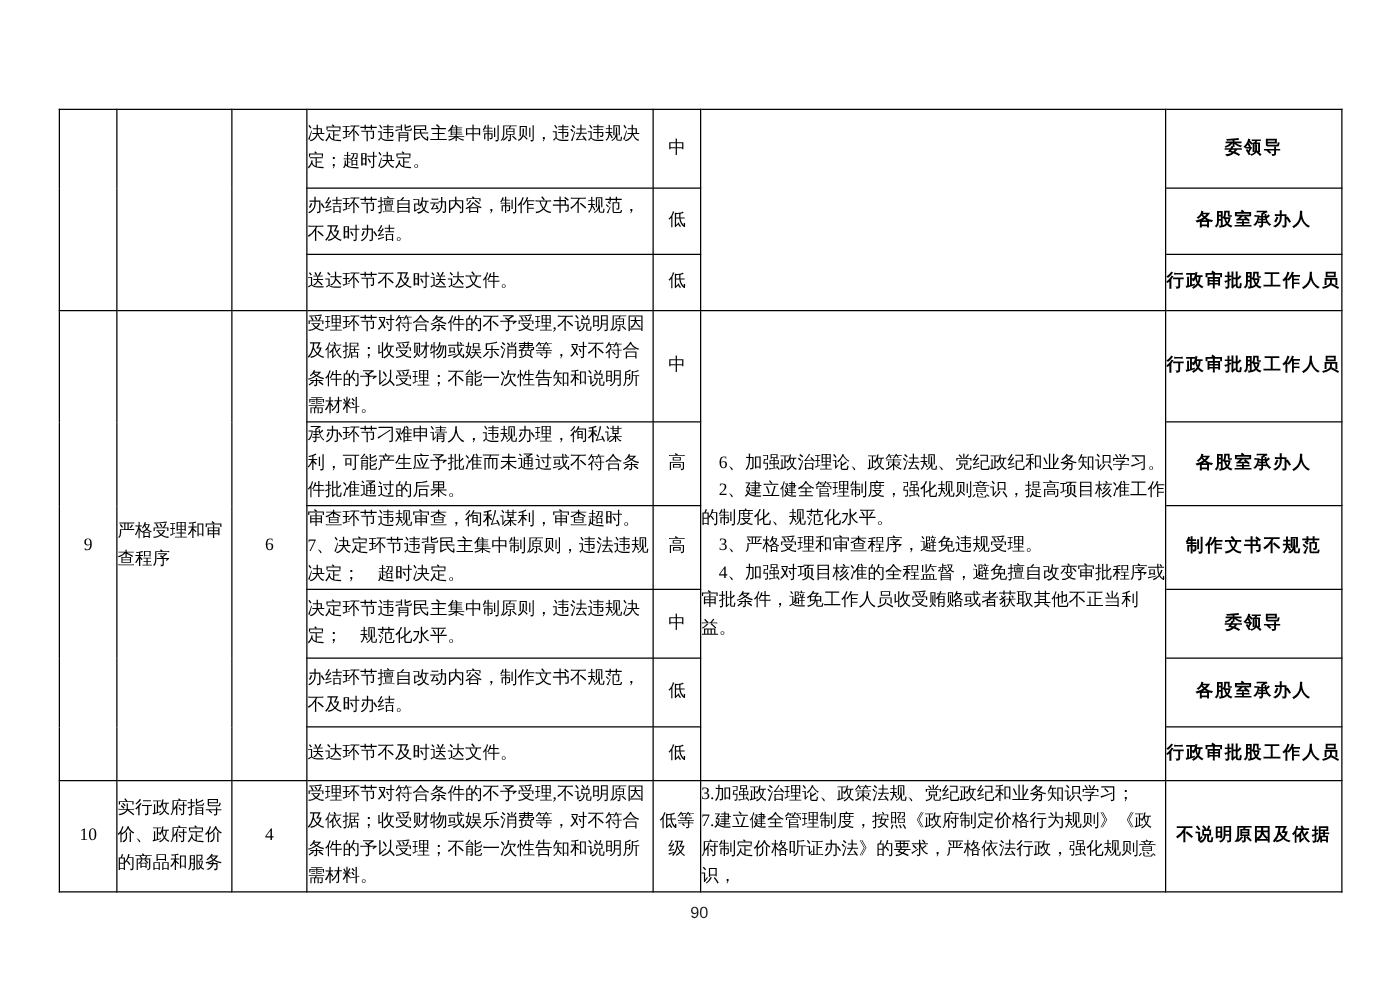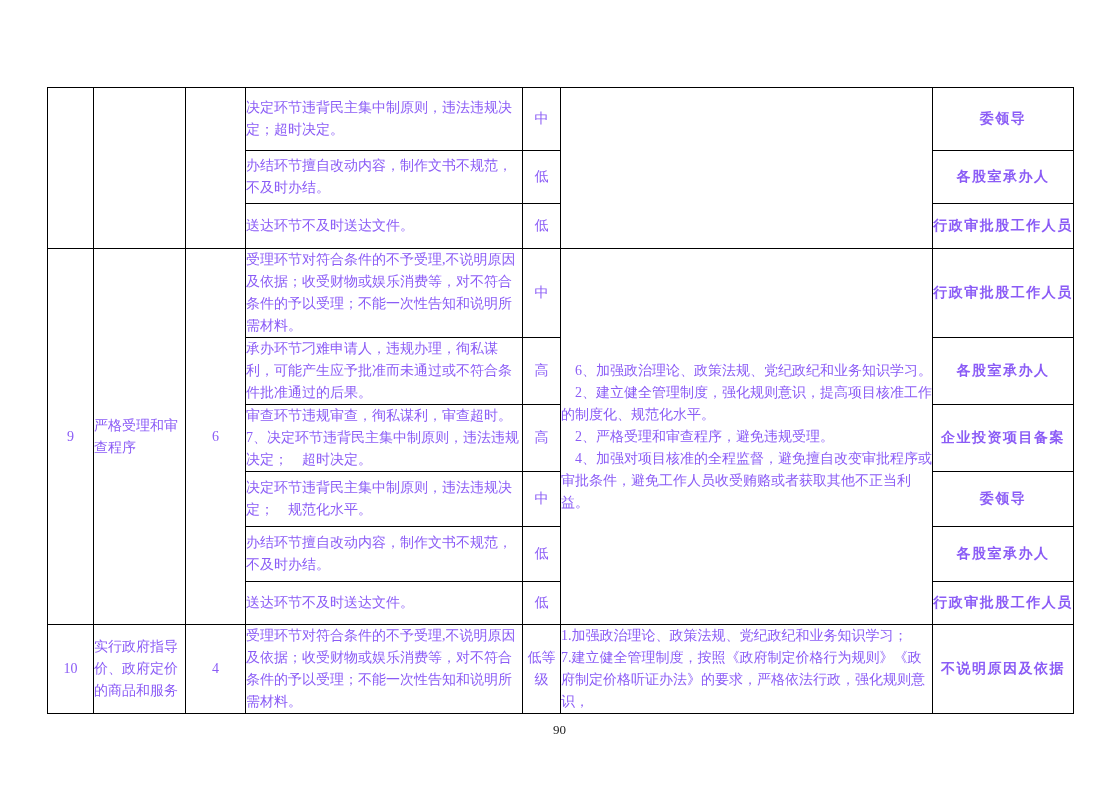--- a/index.html
+++ b/index.html
@@ -21,21 +21,21 @@
   }
   table.risk-table {
     position: absolute;
     left: 47px;
     top: 87px;
     width: 1026px;
     border-collapse: collapse;
     table-layout: fixed;
     font-size: 14px;
     line-height: 22px;
-    color: #8b5cf6;
+    color: #000000;
   }
   table.risk-table td {
     border: 1px solid #000000;
     padding: 0;
     vertical-align: middle;
     overflow: hidden;
   }
   td.c-center {
     text-align: center;
   }
@@ -68,21 +68,21 @@
     text-indent: 1em;
   }
   .page-number {
     position: absolute;
     left: 0;
     right: 0;
     top: 722px;
     text-align: center;
     font-size: 13px;
     color: #222222;
-    font-family: Liberation Serif, serif;
+    font-family: Liberation Sans, sans-serif;
   }
 </style>
 </head>
 <body>
 
 <div class="doc-page">
 
   <table class="risk-table">
     <colgroup>
       <col style="width:46px">
@@ -117,34 +117,34 @@
 
       <tr style="height:87px">
         <td class="c-center" rowspan="6">9</td>
         <td class="c-name" rowspan="6">严格受理和审查程序</td>
         <td class="c-center" rowspan="6">6</td>
         <td class="c-risk">受理环节对符合条件的不予受理,不说明原因及依据；收受财物或娱乐消费等，对不符合条件的予以受理；不能一次性告知和说明所需材料。</td>
         <td class="c-level">中</td>
         <td class="c-measures" rowspan="6">
           <div class="measure-line indent">6、加强政治理论、政策法规、党纪政纪和业务知识学习。</div>
           <div class="measure-line indent">2、建立健全管理制度，强化规则意识，提高项目核准工作的制度化、规范化水平。</div>
-          <div class="measure-line indent">2、严格受理和审查程序，避免违规受理。</div>
+          <div class="measure-line indent">3、严格受理和审查程序，避免违规受理。</div>
           <div class="measure-line indent">4、加强对项目核准的全程监督，避免擅自改变审批程序或审批条件，避免工作人员收受贿赂或者获取其他不正当利益。</div>
         </td>
         <td class="c-resp">行政审批股工作人员</td>
       </tr>
       <tr style="height:67px">
         <td class="c-risk">承办环节刁难申请人，违规办理，徇私谋利，可能产生应予批准而未通过或不符合条件批准通过的后果。</td>
         <td class="c-level">高</td>
         <td class="c-resp">各股室承办人</td>
       </tr>
       <tr style="height:66px">
         <td class="c-risk">审查环节违规审查，徇私谋利，审查超时。7、决定环节违背民主集中制原则，违法违规决定；　超时决定。</td>
         <td class="c-level">高</td>
-        <td class="c-resp">企业投资项目备案</td>
+        <td class="c-resp">制作文书不规范</td>
       </tr>
       <tr style="height:55px">
         <td class="c-risk">决定环节违背民主集中制原则，违法违规决定；　规范化水平。</td>
         <td class="c-level">中</td>
         <td class="c-resp">委领导</td>
       </tr>
       <tr style="height:55px">
         <td class="c-risk">办结环节擅自改动内容，制作文书不规范，不及时办结。</td>
         <td class="c-level">低</td>
         <td class="c-resp">各股室承办人</td>
@@ -155,21 +155,21 @@
         <td class="c-resp">行政审批股工作人员</td>
       </tr>
 
       <tr style="height:79px">
         <td class="c-center">10</td>
         <td class="c-name">实行政府指导价、政府定价的商品和服务</td>
         <td class="c-center">4</td>
         <td class="c-risk">受理环节对符合条件的不予受理,不说明原因及依据；收受财物或娱乐消费等，对不符合条件的予以受理；不能一次性告知和说明所需材料。</td>
         <td class="c-level">低等级</td>
         <td class="c-measures">
-          <div class="measure-line">1.加强政治理论、政策法规、党纪政纪和业务知识学习；</div>
+          <div class="measure-line">3.加强政治理论、政策法规、党纪政纪和业务知识学习；</div>
           <div class="measure-line">7.建立健全管理制度，按照《政府制定价格行为规则》《政府制定价格听证办法》的要求，严格依法行政，强化规则意识，</div>
         </td>
         <td class="c-resp">不说明原因及依据</td>
       </tr>
     </tbody>
   </table>
 
   <div class="page-number">90</div>
 
 </div>

